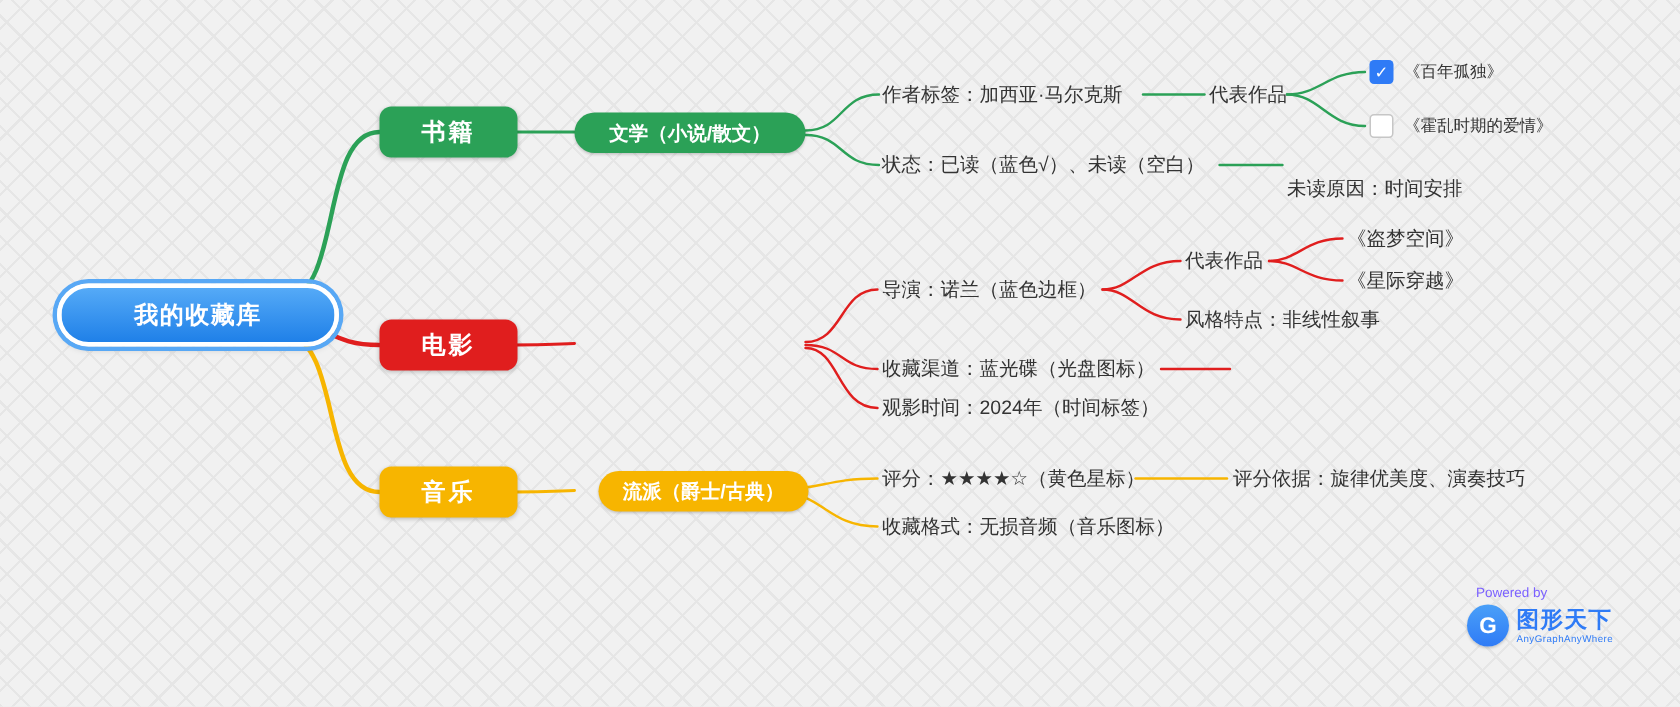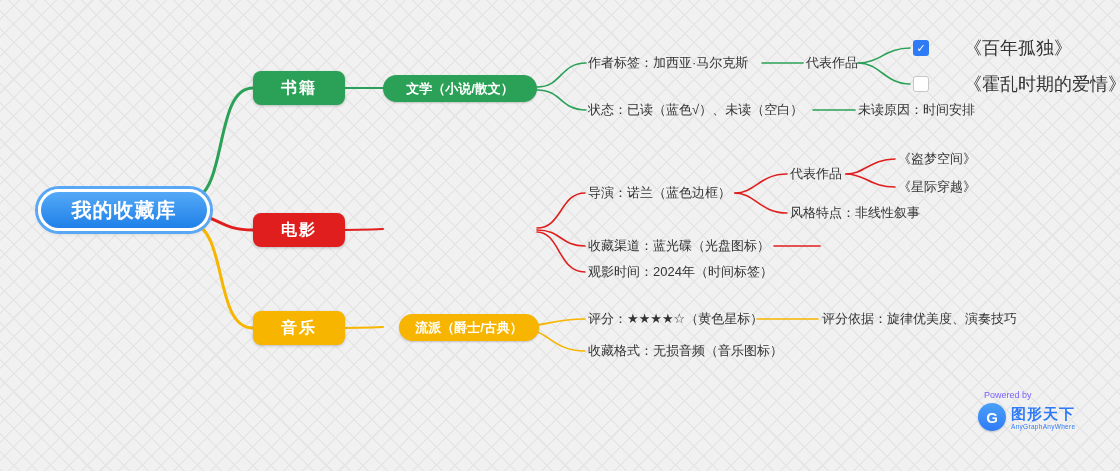--- a/index.html
+++ b/index.html
@@ -17,25 +17,25 @@
   svg.wires{position:absolute;left:0;top:0;width:1120px;height:471px;pointer-events:none;}
   svg.wires path{fill:none;stroke-linecap:round;}
   .stroke-books{stroke:#2BA157;}
   .stroke-movies{stroke:#E01E1E;}
   .stroke-music{stroke:#F7B500;}
   .w3{stroke-width:3;} .w2{stroke-width:2;} .w15{stroke-width:1.6;}
 
   .node{position:absolute;display:flex;align-items:center;justify-content:center;
         box-sizing:border-box;cursor:pointer;}
   .root{
-    left:38px;top:189px;width:172px;height:42px;border-radius:24px;
+    left:38px;top:189px;width:188px;height:42px;border-radius:24px;
     background:linear-gradient(180deg,#55AAF7 0%,#1F80E8 100%);
     border:3px solid #ffffff;
     box-shadow:0 0 0 3px #58A8F5, 0 2px 5px rgba(0,0,0,.18);
-    color:#fff;font-size:20px;font-weight:bold;letter-spacing:1px;
+    color:#fff;font-size:16px;font-weight:bold;letter-spacing:1px;
   }
   .branch{
     width:92px;height:34px;border-radius:8px;color:#fff;
     font-size:16px;font-weight:bold;letter-spacing:2px;
     box-shadow:0 1px 3px rgba(0,0,0,.22);
   }
   .branch.books{left:253px;top:71px;background:#2BA157;}
   .branch.movies{left:253px;top:213px;background:#E01E1E;}
   .branch.music{left:253px;top:311px;background:#F7B500;}
 
@@ -45,21 +45,21 @@
   }
   .pill.books{left:383px;top:75px;width:154px;background:#2BA157;}
   .pill.movies{left:383px;top:216px;width:154px;background:#E01E1E;}
   .pill.music{left:399px;top:314px;width:140px;background:#F7B500;}
 
   .leaf{
     position:absolute;font-size:13px;line-height:18px;color:#333;
     white-space:nowrap;cursor:pointer;
   }
   .workrow{position:absolute;display:flex;align-items:center;gap:7px;cursor:pointer;}
-  .workrow .lbl{font-size:18px;line-height:16px;color:#333;white-space:nowrap;margin-left:28px;}
+  .workrow .lbl{font-size:11px;line-height:16px;color:#333;white-space:nowrap;}
   .checkbox{width:16px;height:16px;border-radius:3px;box-sizing:border-box;
             display:flex;align-items:center;justify-content:center;flex:0 0 auto;}
   .checkbox.checked{background:#2F7BF6;}
   .checkbox.checked::after{content:"\2713";color:#fff;font-size:11px;font-weight:bold;}
   .checkbox.unchecked{background:#fff;border:1.5px solid #c6c6c6;}
 
   .watermark{position:absolute;left:978px;top:390px;width:140px;}
   .watermark .powered{font-size:9px;color:#7B61FF;margin-left:6px;margin-bottom:3px;}
   .watermark .row{display:flex;align-items:flex-start;gap:5px;}
   .logo{
@@ -134,21 +134,21 @@
   <div class="leaf" style="left:806px;top:54px;">代表作品</div>
   <div class="workrow" style="left:913px;top:40px;">
     <span class="checkbox checked"></span>
     <span class="lbl">《百年孤独》</span>
   </div>
   <div class="workrow" style="left:913px;top:76px;">
     <span class="checkbox unchecked"></span>
     <span class="lbl">《霍乱时期的爱情》</span>
   </div>
   <div class="leaf" style="left:588px;top:101px;">状态：已读（蓝色√）、未读（空白）</div>
-  <div class="leaf" style="left:858px;top:101px;">未读原因：时间安排</div>
+  <div class="leaf" style="left:858px;top:117px;">未读原因：时间安排</div>
 
   <div class="leaf" style="left:588px;top:184px;">导演：诺兰（蓝色边框）</div>
   <div class="leaf" style="left:790px;top:165px;">代表作品</div>
   <div class="leaf" style="left:898px;top:150px;">《盗梦空间》</div>
   <div class="leaf" style="left:898px;top:178px;">《星际穿越》</div>
   <div class="leaf" style="left:790px;top:204px;">风格特点：非线性叙事</div>
   <div class="leaf" style="left:588px;top:237px;">收藏渠道：蓝光碟（光盘图标）</div>
   <div class="leaf" style="left:588px;top:263px;">观影时间：2024年（时间标签）</div>
 
   <div class="leaf" style="left:588px;top:310px;">评分：★★★★☆（黄色星标）</div>

